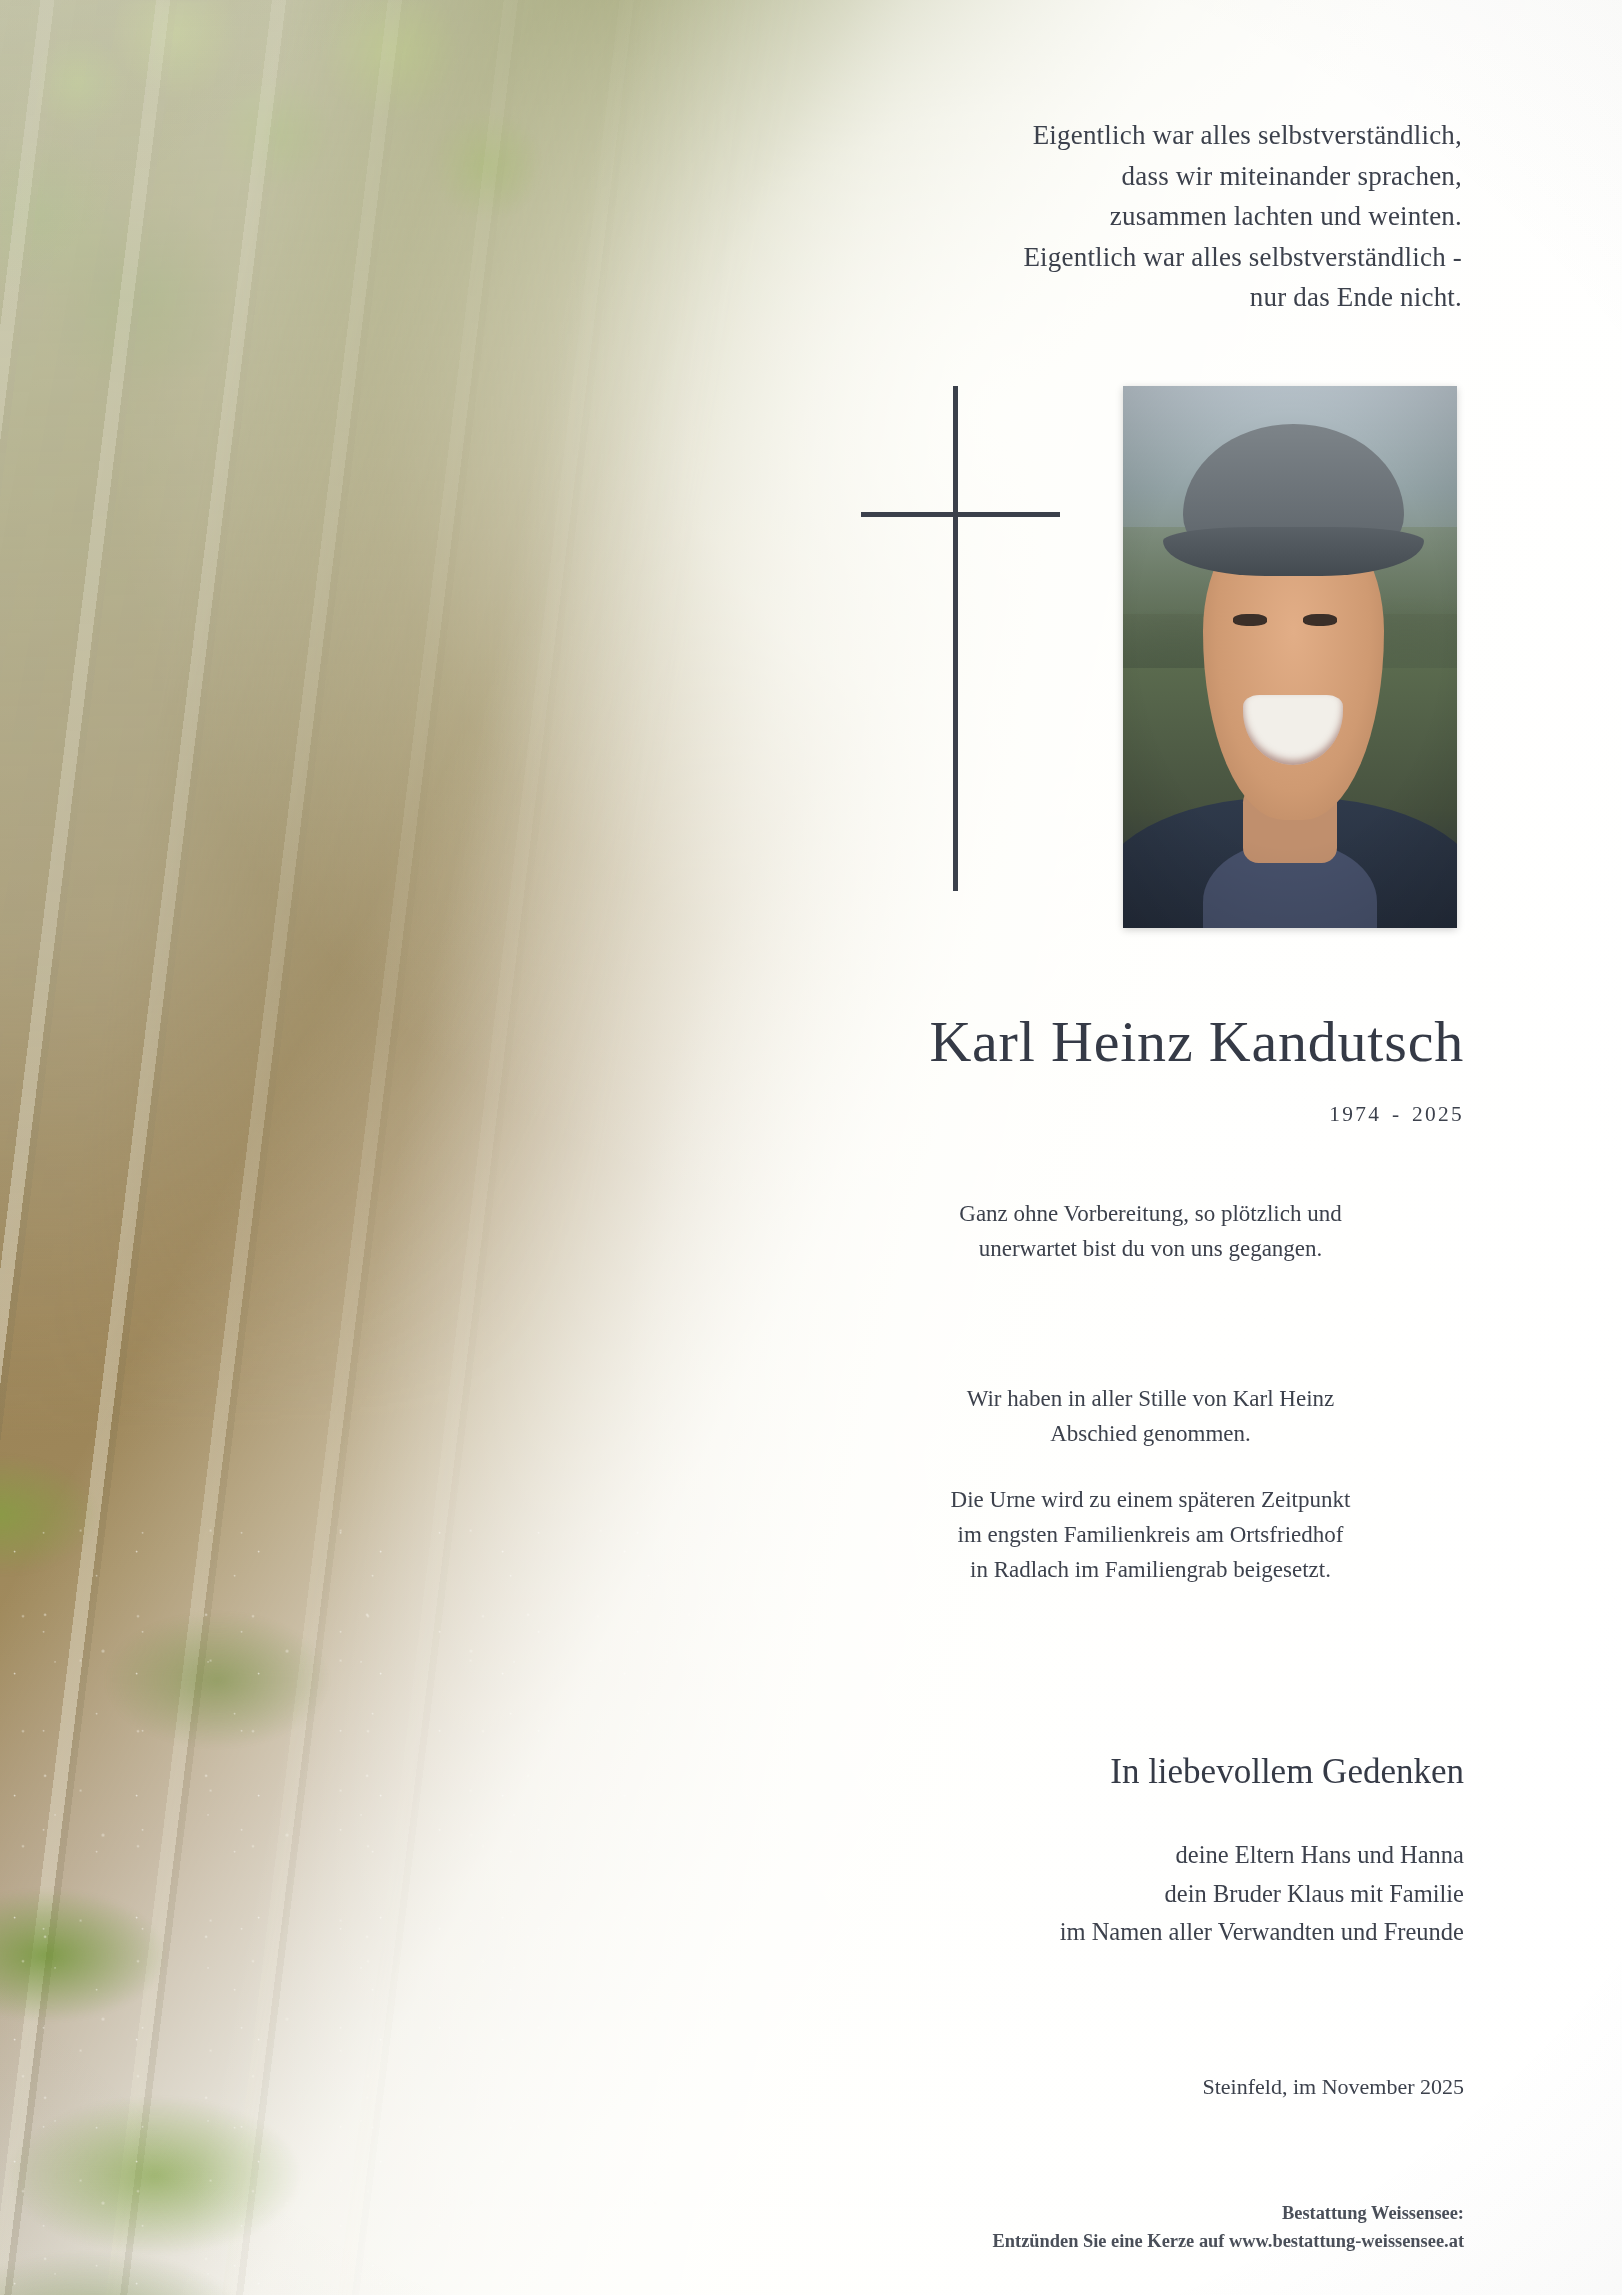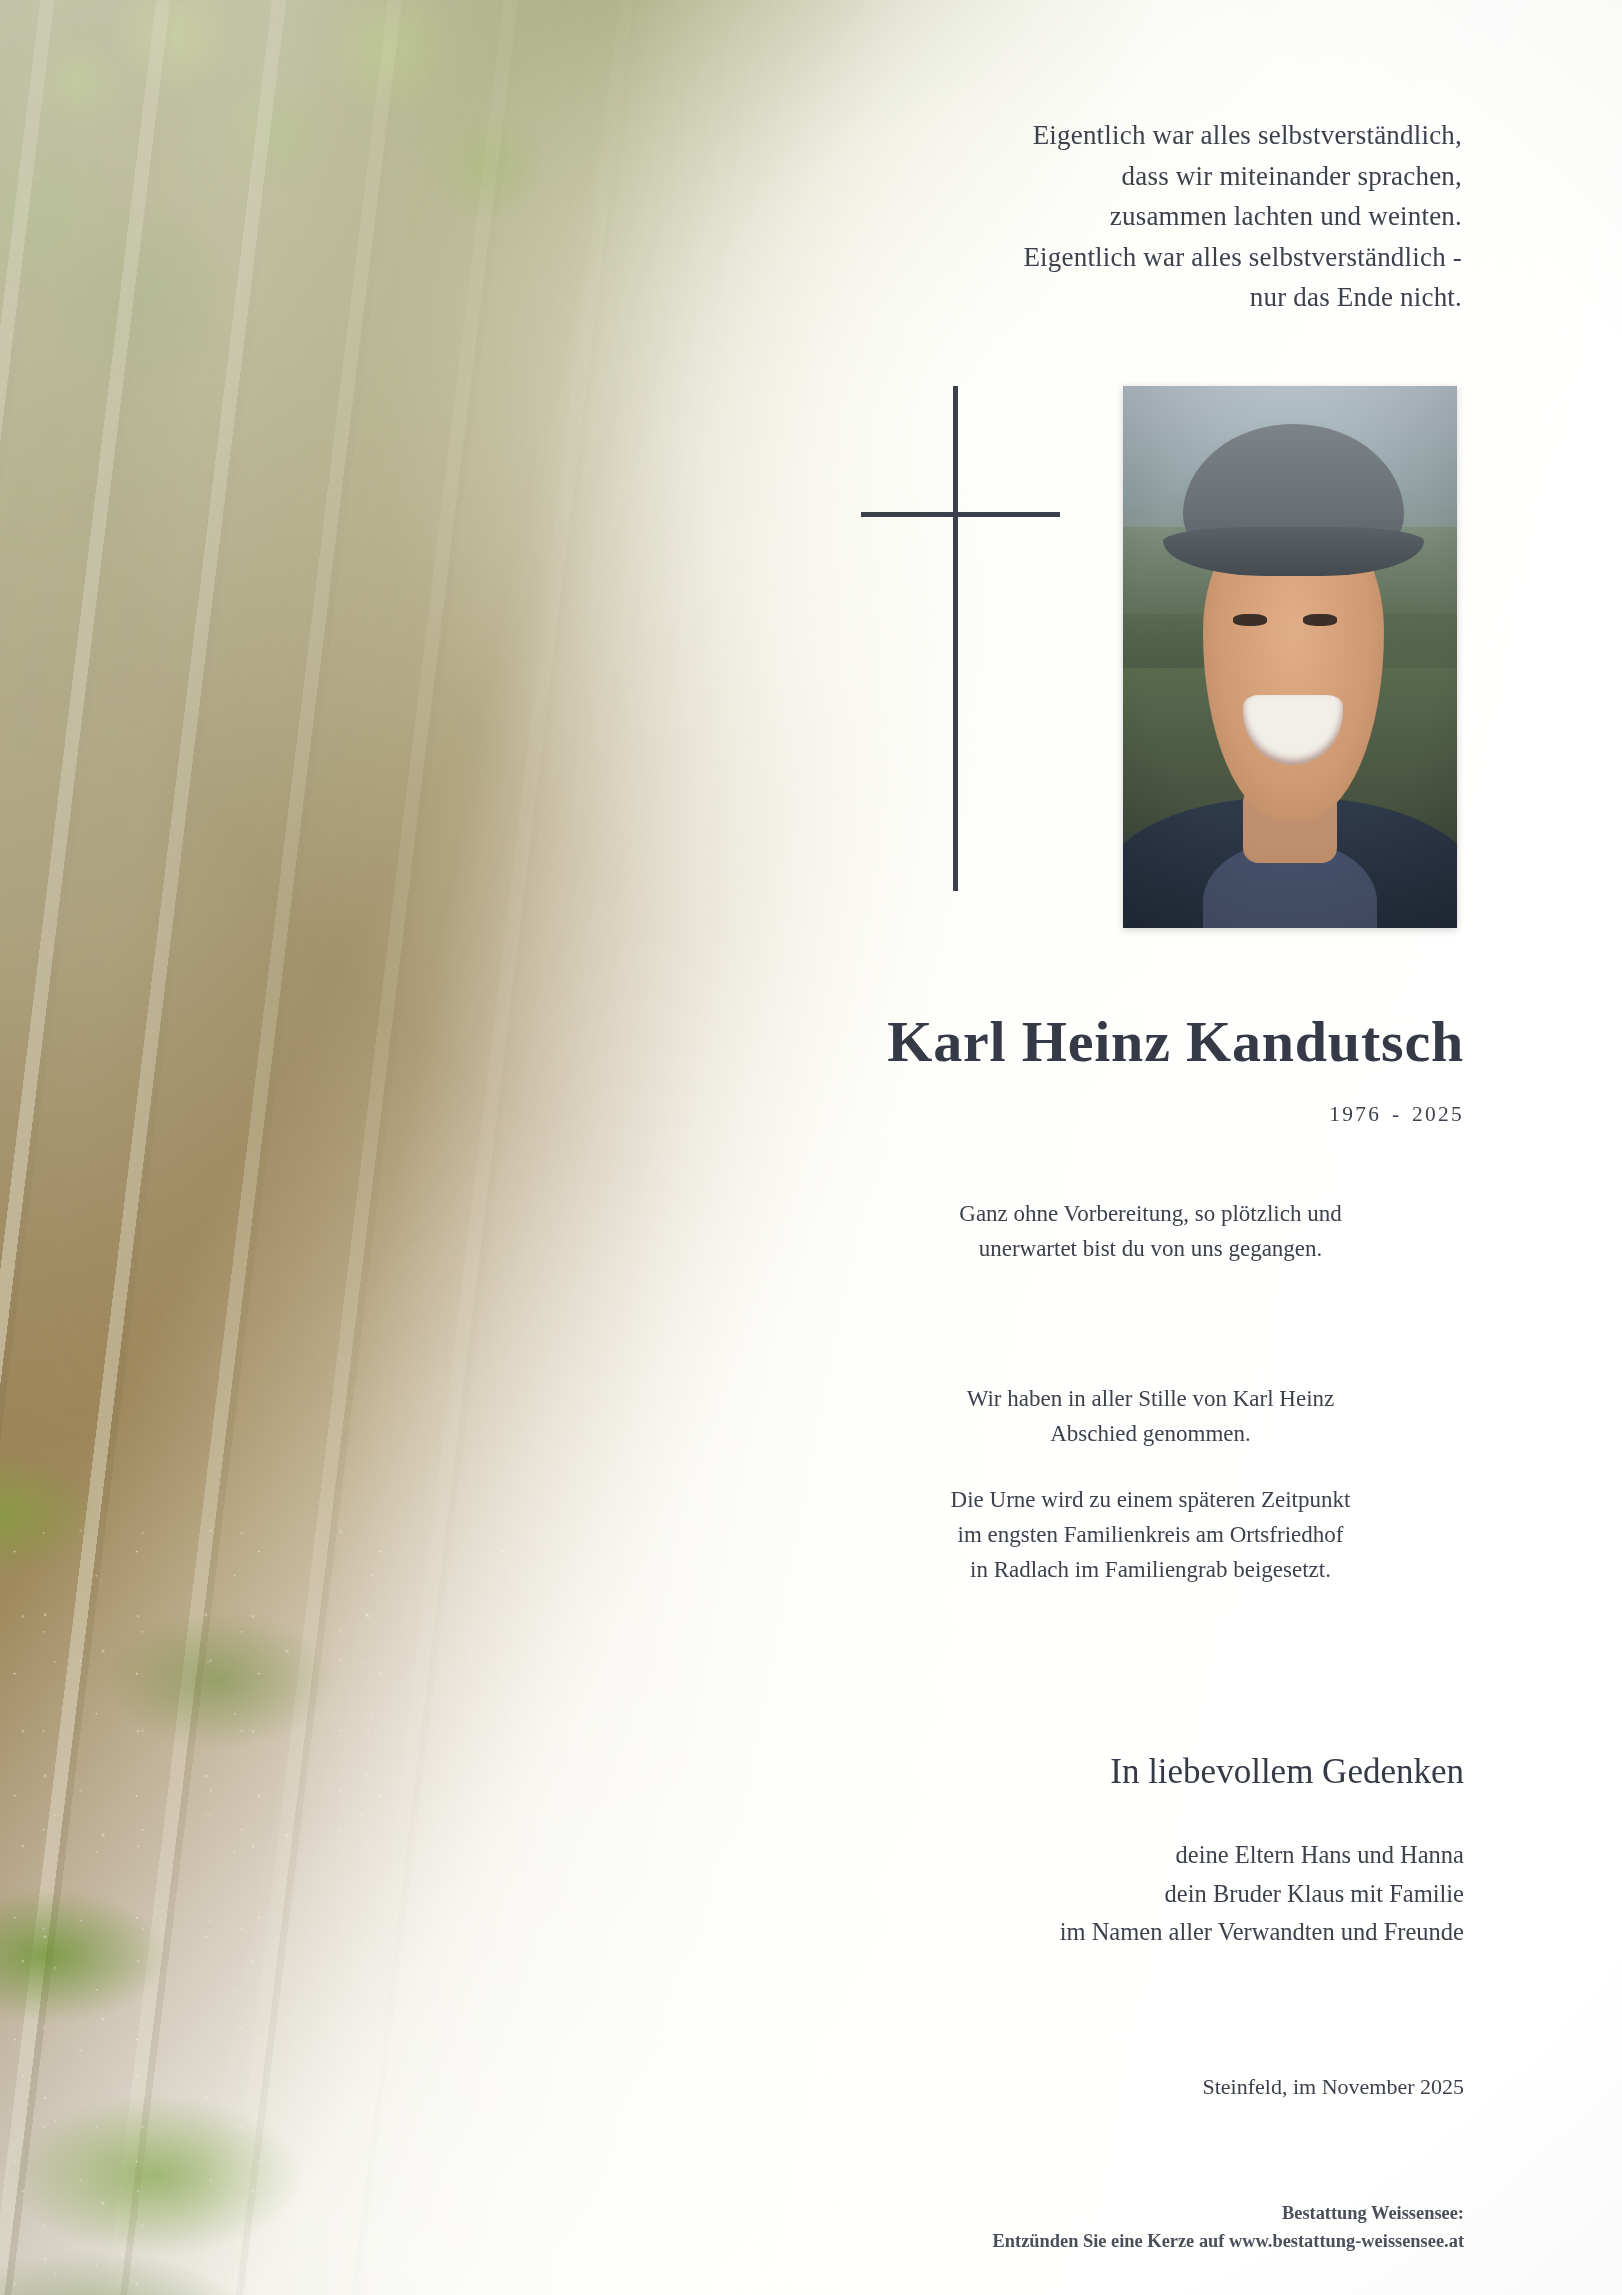--- a/index.html
+++ b/index.html
@@ -228,21 +228,21 @@
   }
 
   .name {
     position: absolute;
     right: 159px;
     top: 1008px;
     width: 765px;
     text-align: right;
     font-family: "Liberation Serif", serif;
     font-size: 58px;
-    font-weight: 700;
+    font-weight: 400;
     letter-spacing: 0.8px;
     color: #353a46;
     white-space: nowrap;
   }
   .dates {
     position: absolute;
     right: 159px;
     top: 1102px;
     width: 765px;
     text-align: right;
@@ -352,21 +352,21 @@
       <div class="eye-r"></div>
       <div class="mouth"></div>
       <div class="cap"></div>
       <div class="brim"></div>
       <div class="shade"></div>
     </div>
 
     <div class="name">Karl Heinz Kandutsch</div>
 
     <div class="dates">
-      <span>1976</span><span class="dash">-</span><span>2025</span>
+      <span>1974</span><span class="dash">-</span><span>2025</span>
     </div>
 
     <div class="para p1">
       <div>Ganz ohne Vorbereitung, so plötzlich und</div>
       <div>unerwartet bist du von uns gegangen.</div>
     </div>
 
     <div class="para p2">
       <div>Wir haben in aller Stille von Karl Heinz</div>
       <div>Abschied genommen.</div>

